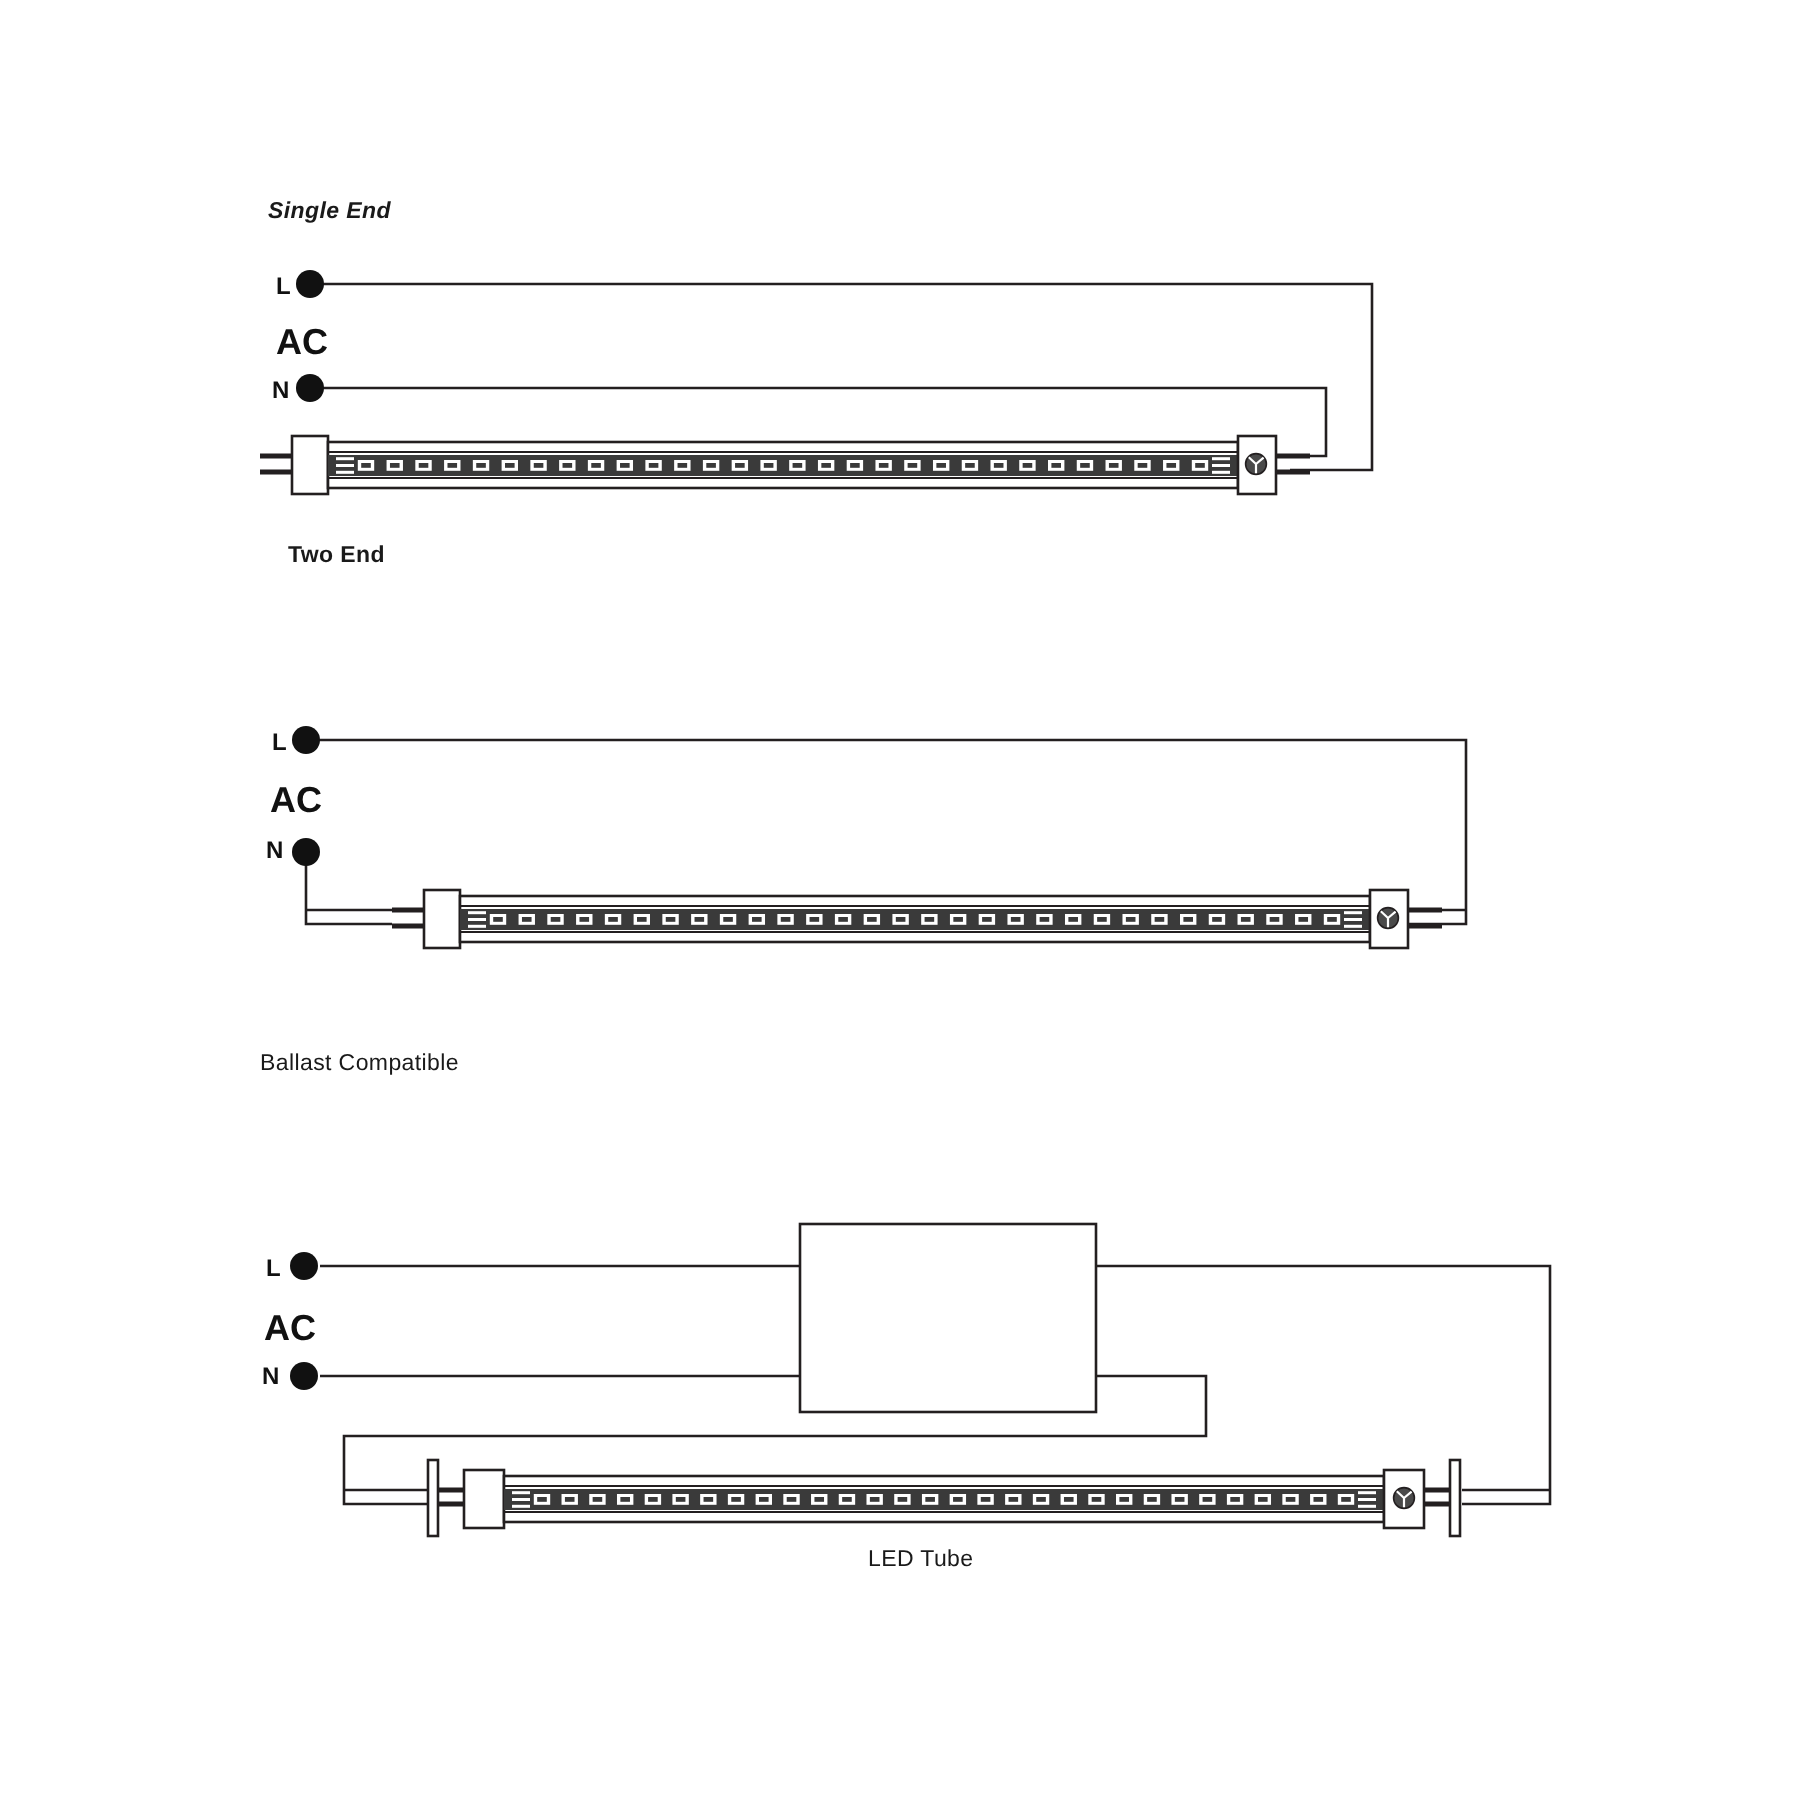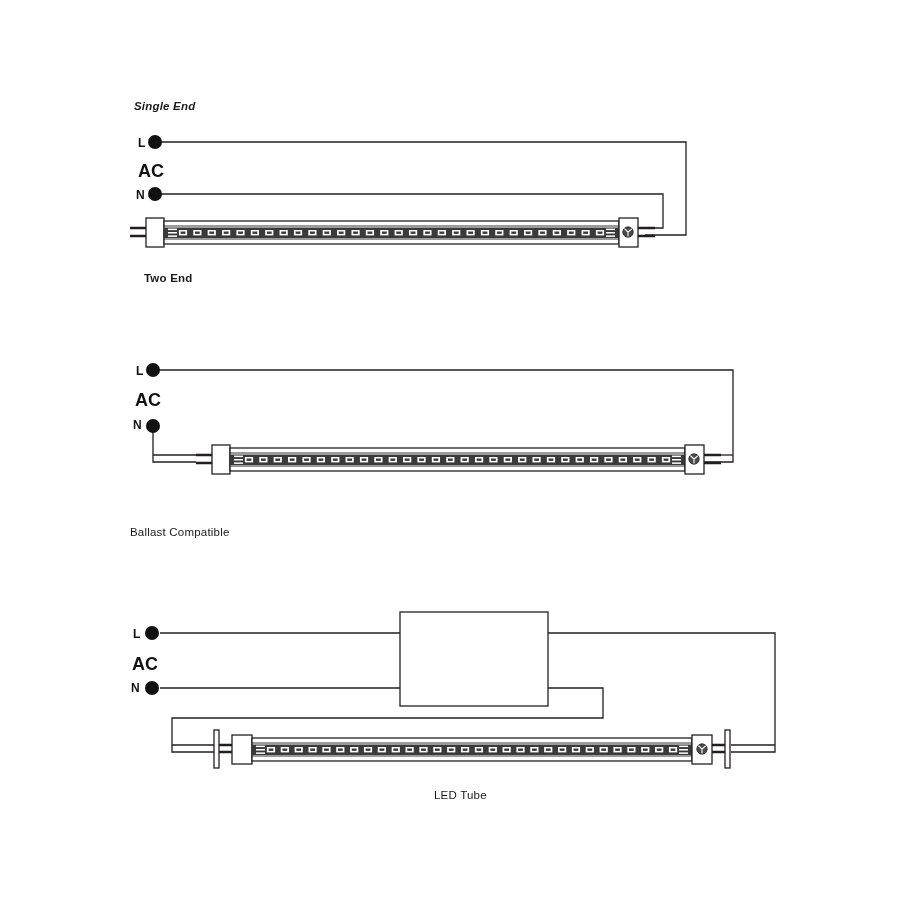--- a/index.html
+++ b/index.html
@@ -55,21 +55,21 @@
 <div class="term" style="left:133px; top:418px;">N</div>
 
 <div class="lbl" style="left:130px; top:502px;margin-top:24px;">Ballast Compatible</div>
 
 <div class="term" style="left:133px; top:627px;">L</div>
 <div class="term ac" style="left:132px; top:654px;">AC</div>
 <div class="term" style="left:131px; top:681px;">N</div>
 
 <div class="lbl" style="left:449px; top:653px;">Ballast</div>
 
-<div class="lbl" style="left:434px; top:774px;margin-top:15px;">LED Tube</div>
+<div class="lbl" style="left:434px; top:774px;">LED Tube</div>
 
 <svg id="canvas" viewBox="0 0 900 900" xmlns="http://www.w3.org/2000/svg">
   <defs>
 
     <g id="tube-body"></g>
   </defs>
 
   <g stroke="#231f20" fill="none" stroke-width="1.3" stroke-linecap="butt">
 
     <g>

